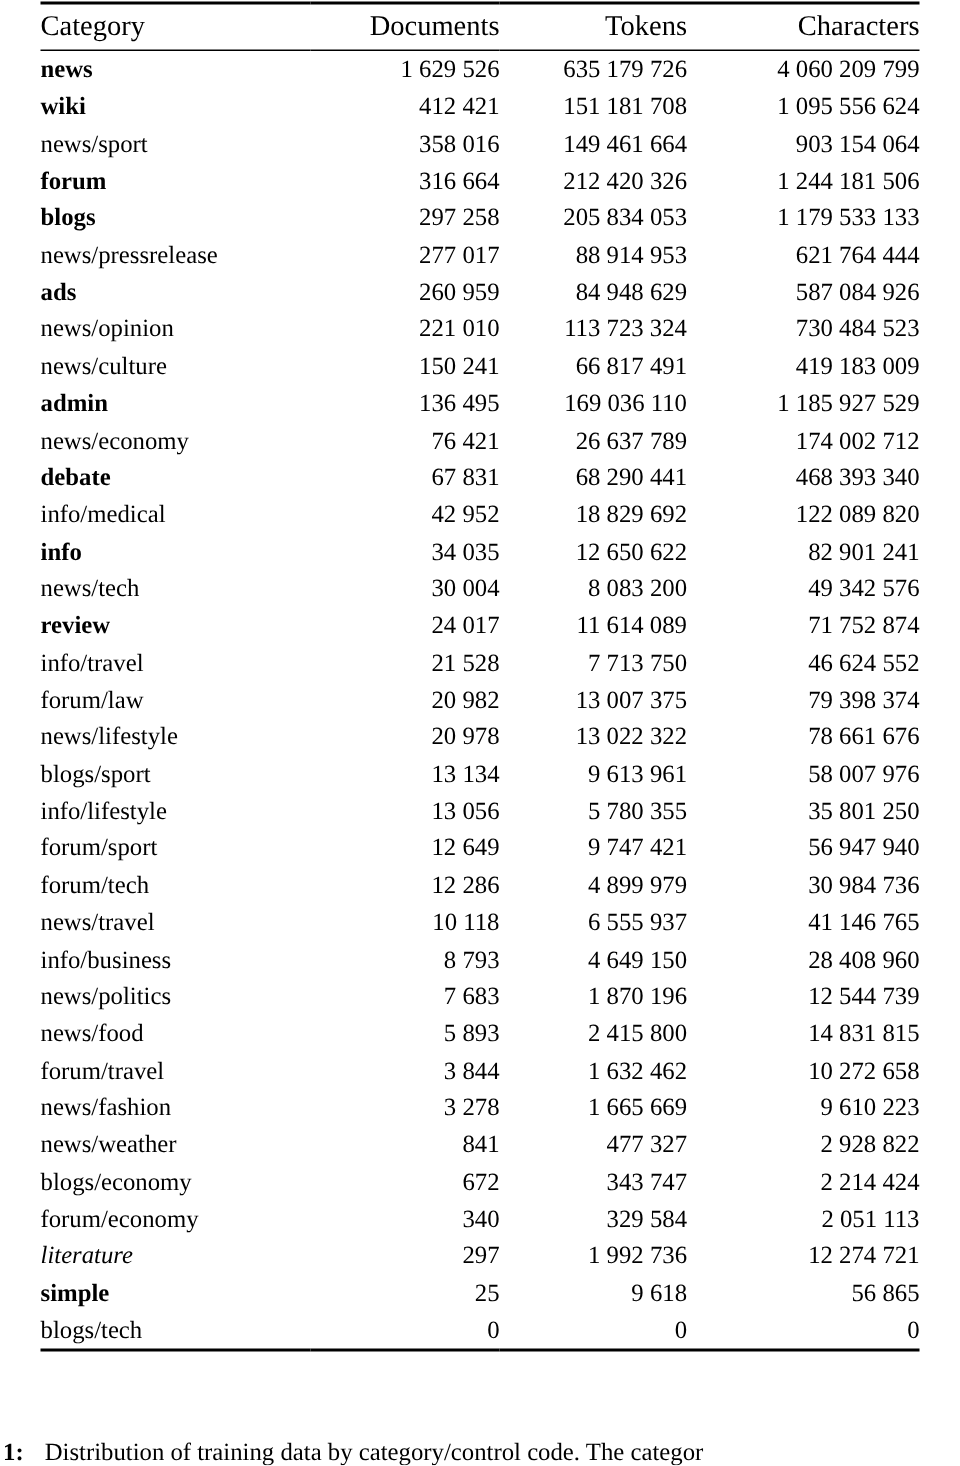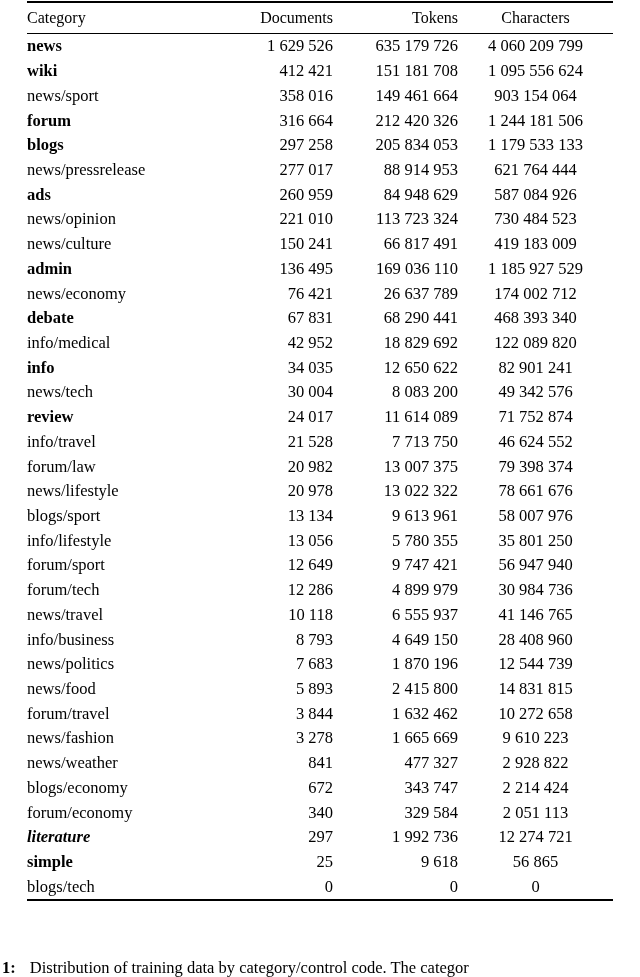--- a/index.html
+++ b/index.html
@@ -22,39 +22,39 @@
     left: 27px;
     top: 1px;
     width: 586px;
     border-collapse: collapse;
     border-top: 2.5px solid #000;
     border-bottom: 2.5px solid #000;
     table-layout: fixed;
   }
   table.data-table th {
     font-weight: normal;
-    font-size: 16px;
+    font-size: 19px;
     height: 30px;
     padding: 0;
     vertical-align: middle;
     border-bottom: 1.5px solid #000;
   }
   table.data-table td {
     height: 24.73px;
     padding: 0;
     vertical-align: middle;
     font-size: 16.5px;
     white-space: nowrap;
   }
   .col-cat { text-align: left; padding-left: 1px; }
   .col-num { text-align: right; }
   th.col-num, td.col-num { text-align: right; }
-  td:last-child, th:last-child { padding-right: 3px; text-align: center; }
+  td:last-child, th:last-child { padding-right: 3px; }
   .style-bold { font-weight: bold; }
-  .style-bold-italic { font-weight: bold; font-style: italic; }
+  .style-bold-italic { font-weight: normal; font-style: italic; }
   .caption {
     position: absolute;
     left: 2px;
     top: 957px;
     width: 700px;
     white-space: nowrap;
     overflow: hidden;
     font-size: 16.5px;
     line-height: 21px;
   }

